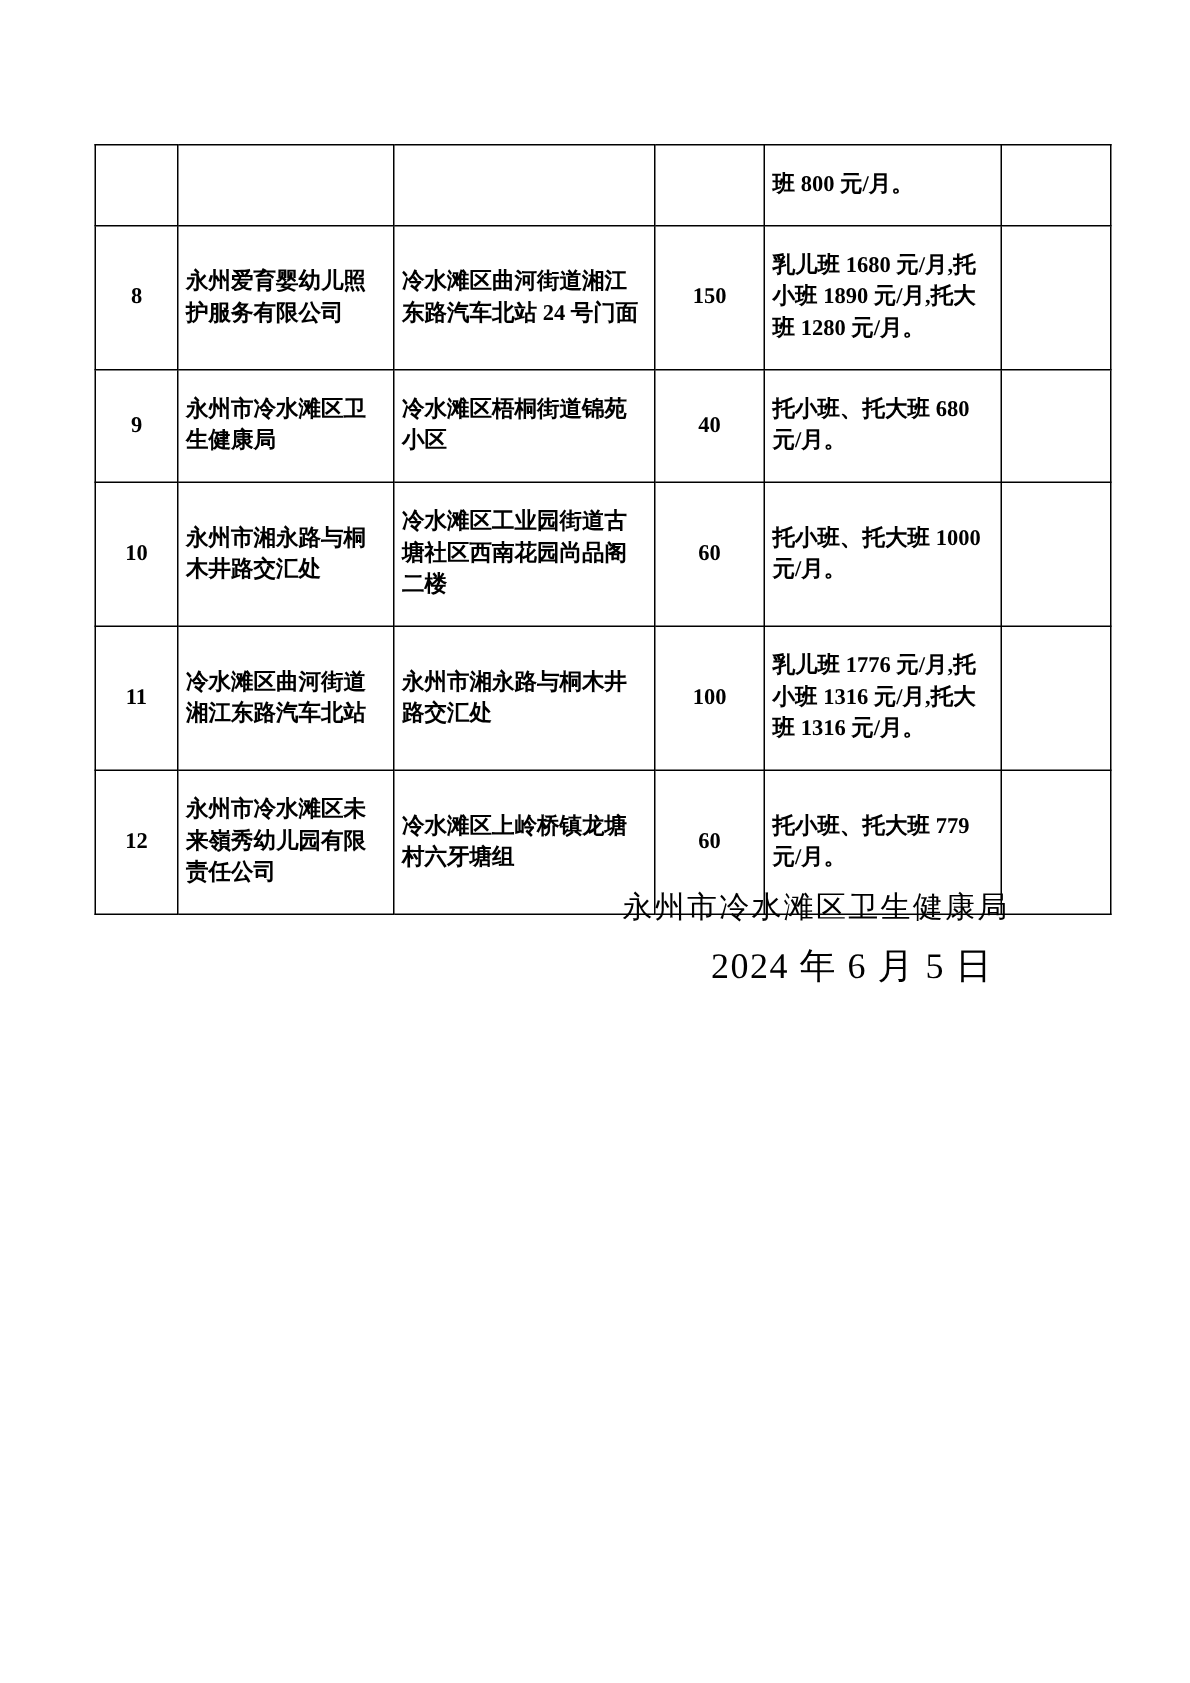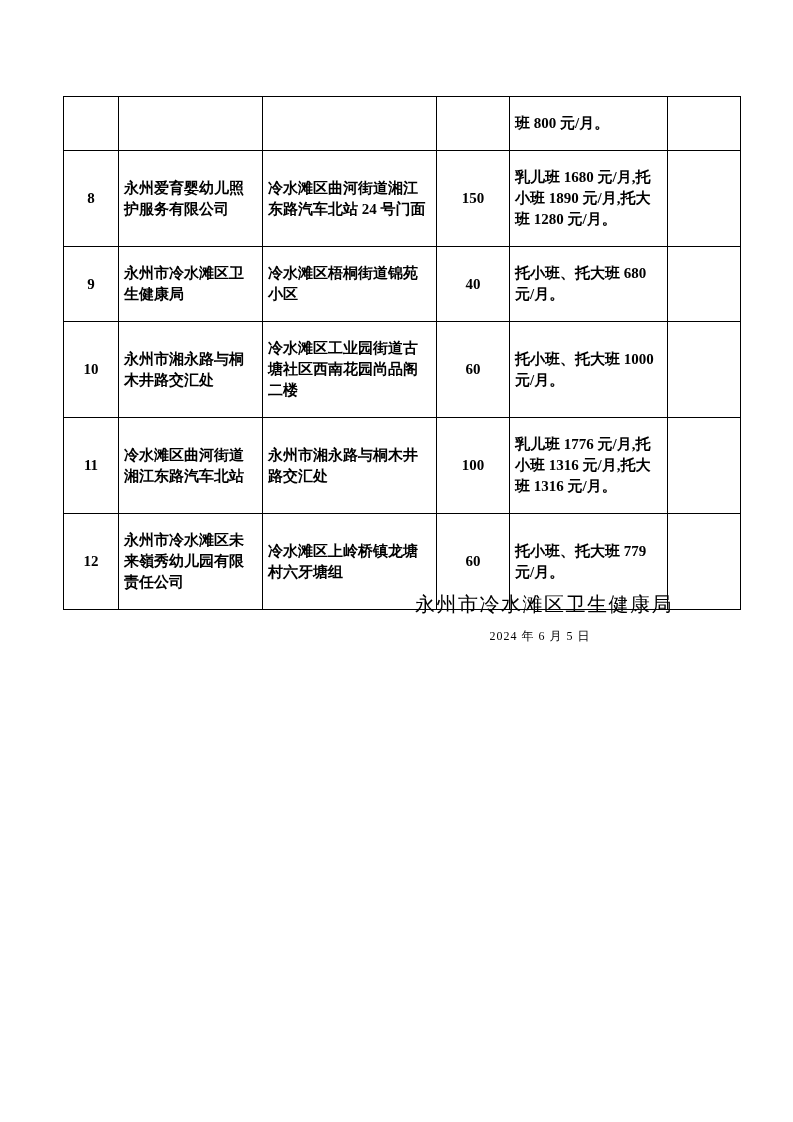--- a/index.html
+++ b/index.html
@@ -67,23 +67,23 @@
     top: 591px;
     left: 544px;
     transform: translateX(-50%);
     font-size: 20px;
     letter-spacing: 1.5px;
     white-space: nowrap;
   }
   .sig-date {
     position: absolute;
     top: 628px;
-    left: 540px;
+    left: 568px;
     transform: translateX(-50%);
-    font-size: 12px;
+    font-size: 24px;
     letter-spacing: 1px;
     white-space: nowrap;
   }
 </style>
 </head>
 <body>
 
 <div class="page">
 
   <table class="doc-table">

